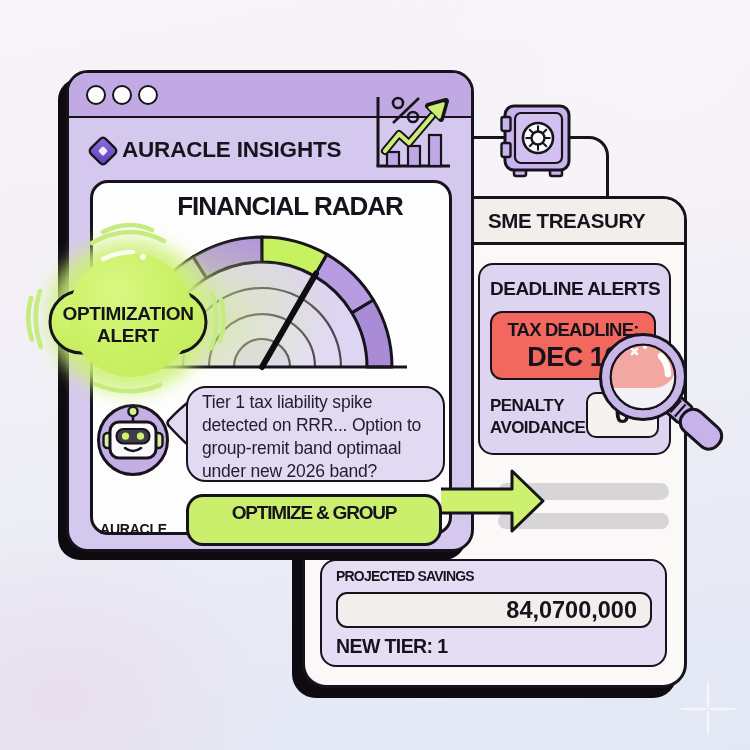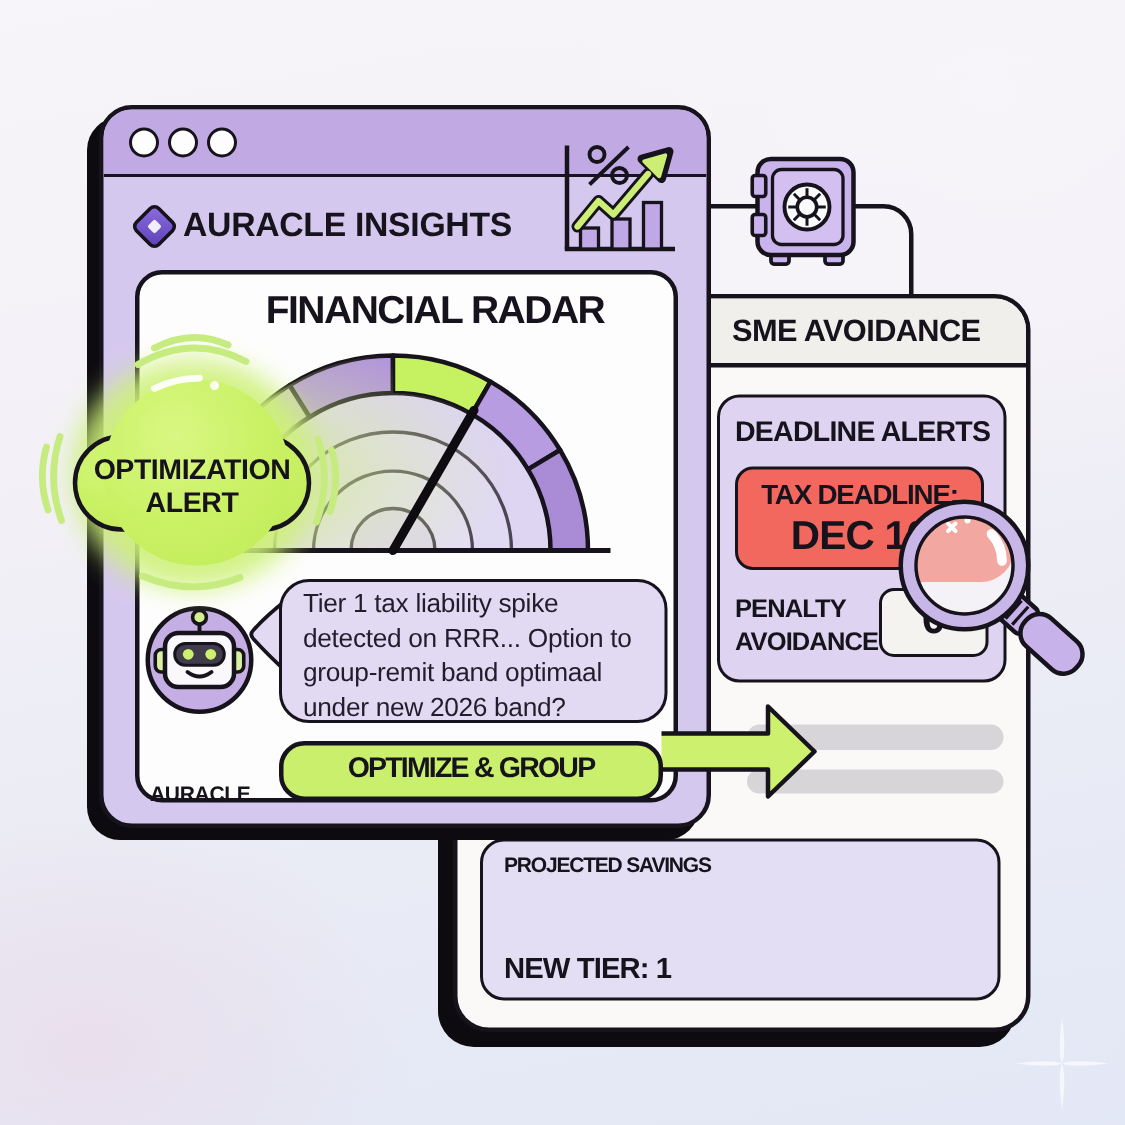--- a/index.html
+++ b/index.html
@@ -65,21 +65,21 @@
     font-size:26px;font-weight:700;letter-spacing:-1px;z-index:22;}
   #gauge{left:110px;top:228px;z-index:22;}
   #bubble{left:186px;top:386px;width:259px;height:96px;background:#e2daf3;
     border:2.5px solid #17131c;border-radius:20px;z-index:23;}
   #bubble-text{position:absolute;left:202px;top:391px;font-size:17.5px;line-height:23px;
     letter-spacing:-0.2px;z-index:24;color:#221c2b;}
   #bubble-tail{left:158px;top:398px;z-index:23;}
   #robot{left:94px;top:400px;z-index:23;}
   #robot-name{position:absolute;left:94px;top:477px;width:79px;text-align:center;
     font-size:14px;font-weight:700;letter-spacing:-0.2px;z-index:23;margin-top:44px;}
-  #cta-button{left:186px;top:494px;width:256px;height:40px;background:#c9ef6d;
+  #cta-button{left:186px;top:494px;width:256px;height:52px;background:#c9ef6d;
     border:3px solid #17131c;border-radius:17px;z-index:31;text-align:center;}
   #cta-button span{display:inline-block;margin-top:5px;font-size:19px;font-weight:700;letter-spacing:-1.2px;}
 
   
   #chart-icon{left:368px;top:90px;z-index:21;}
   
   #app-icon{left:87px;top:135px;z-index:21;}
 
   
   #arrow{left:436px;top:464px;z-index:30;}
@@ -96,41 +96,44 @@
 <div id="canvas">
 
   <svg id="sparkle" class="abs" width="70" height="70" viewBox="0 0 70 70">
     <path d="M35,4 Q38,28 35,35 Q42,32 66,35 Q42,38 35,35 Q38,42 35,66 Q32,42 35,35 Q28,38 4,35 Q28,32 35,35 Q32,28 35,4 Z" fill="#ffffff" opacity="0.75"></path>
   </svg>
 
   <div id="rw-tab" class="abs"></div>
   <div id="rw" class="abs">
     <div id="rw-header"></div>
   </div>
-  <div id="rw-title" class="abs">SME AVOIDANCE</div>
+  <div id="rw-title" class="abs">SME TREASURY</div>
 
   <div id="deadline-panel" class="panel"></div>
   <div id="deadline-title">DEADLINE ALERTS</div>
   <div id="tax-box" class="panel">
     <div id="tax-line1">TAX DEADLINE:</div>
     <div id="tax-line2">DEC 10</div>
   </div>
   <div id="penalty-label">
     <div>PENALTY</div>
     <div>AVOIDANCE</div>
   </div>
   <div id="zero-box" class="panel">
     <span>0</span>
   </div>
 
   <div id="bar1" class="gray-bar"></div>
   <div id="bar2" class="gray-bar"></div>
 
   <div id="savings-panel" class="panel"></div>
   <div id="savings-title">PROJECTED SAVINGS</div>
+  <div id="savings-input" class="panel">
+    <span>84,0700,000</span>
+  </div>
   <div id="tier-label">NEW TIER: 1</div>
 
   <svg id="vault" class="abs" width="80" height="84" viewBox="0 0 80 84">
     <rect x="16" y="69" width="12" height="9" rx="2" fill="#c9b3ec" stroke="#17131c" stroke-width="2.5"></rect>
     <rect x="52" y="69" width="12" height="9" rx="2" fill="#c9b3ec" stroke="#17131c" stroke-width="2.5"></rect>
     <rect x="7" y="8" width="64" height="64" rx="9" fill="#c9b3ec" stroke="#17131c" stroke-width="3"></rect>
     <rect x="17" y="15" width="47" height="50" rx="6" fill="#d3c0f0" stroke="#17131c" stroke-width="2.2"></rect>
     <rect x="3.5" y="19" width="9" height="14" rx="2" fill="#c9b3ec" stroke="#17131c" stroke-width="2.4"></rect>
     <rect x="3.5" y="45" width="9" height="14" rx="2" fill="#c9b3ec" stroke="#17131c" stroke-width="2.4"></rect>
     <circle cx="40" cy="40" r="15" fill="#fbfafd" stroke="#17131c" stroke-width="2.6"></circle>

